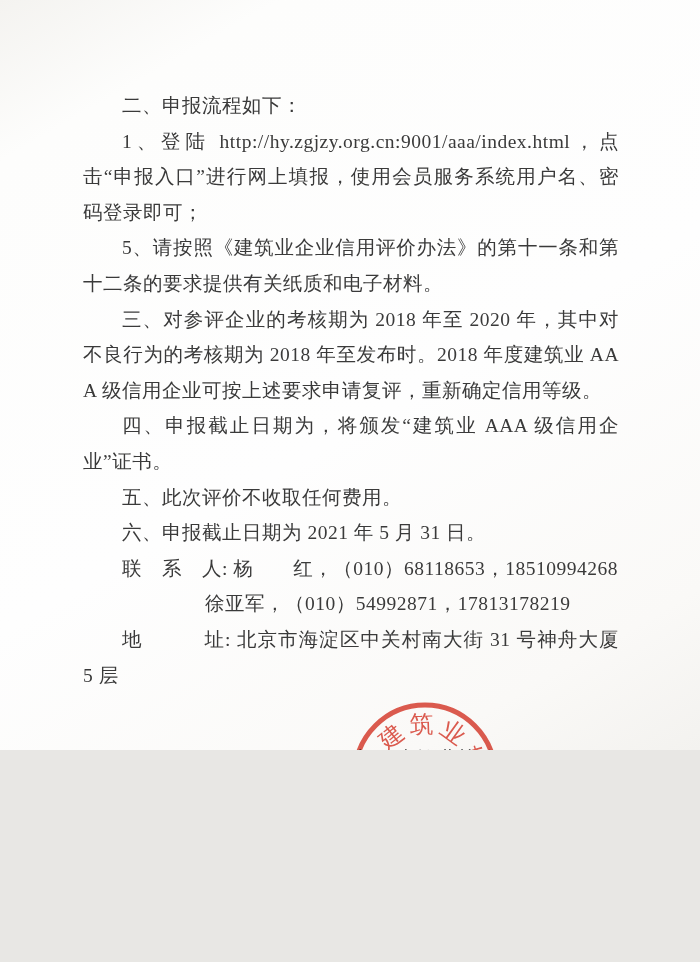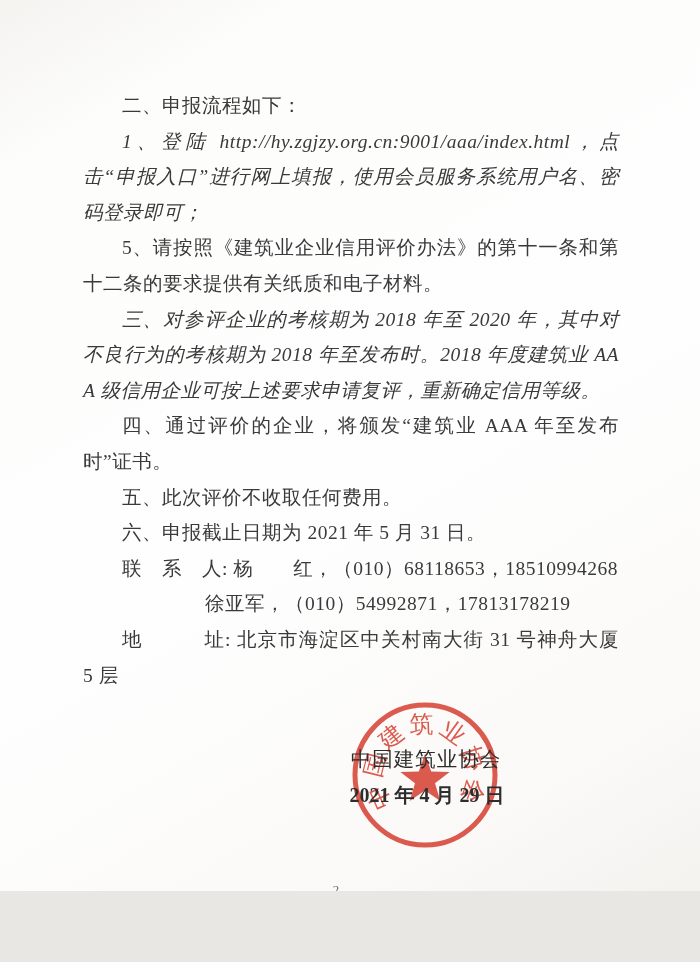--- a/index.html
+++ b/index.html
@@ -1,32 +1,32 @@
 <!DOCTYPE html>
 <html><head>
 <meta charset="utf-8">
 <style>
   html,body{margin:0;padding:0;background:#e8e7e4;}
   .page{
     position:relative;
-    width:700px;height:891px;
+    width:700px;height:750px;
     margin:0 auto;
     background:linear-gradient(150deg,#f4f3f0 0%,#fdfdfc 14%,#fefefe 55%,#faf9f7 86%,#f3f2ef 100%);
     overflow:hidden;
     font-family:"Liberation Serif","DejaVu Serif",serif;
   }
   .doc{
     position:absolute;left:83px;top:88px;width:536px;
     font-size:19.5px;line-height:35.6px;
     color:#3a3a3a;
     text-align:justify;
     letter-spacing:0.5px;
   }
   .doc p{margin:0;text-indent:2em;}
-  .doc p.ba{word-break:break-all;font-style:italic;}
+  .doc p.ba{word-break:break-all;}
   .doc p.cont{text-indent:0;padding-left:122px;}
   .seal{
     position:absolute;left:335px;top:685px;width:180px;height:180px;
     mix-blend-mode:multiply;opacity:.9;
     z-index:1;
   }
   .sig-org{
     position:absolute;left:340px;top:746px;width:172px;
     text-align:center;font-size:20.5px;line-height:26px;
     color:#2d2d2d;letter-spacing:1px;z-index:2;
@@ -44,21 +44,21 @@
 </head>
 <body>
 
 <div class="page">
 
   <div class="doc">
     <p>二、申报流程如下：</p>
     <p class="ba">1、登陆 http://hy.zgjzy.org.cn:9001/aaa/index.html，点击“申报入口”进行网上填报，使用会员服务系统用户名、密码登录即可；</p>
     <p>5、请按照《建筑业企业信用评价办法》的第十一条和第十二条的要求提供有关纸质和电子材料。</p>
     <p class="ba">三、对参评企业的考核期为 2018 年至 2020 年，其中对不良行为的考核期为 2018 年至发布时。2018 年度建筑业 AAA 级信用企业可按上述要求申请复评，重新确定信用等级。</p>
-    <p>四、通过评价的企业，将颁发“建筑业 AAA 年至发布时”证书。</p>
+    <p>四、申报截止日期为，将颁发“建筑业 AAA 级信用企业”证书。</p>
     <p>五、此次评价不收取任何费用。</p>
     <p>六、申报截止日期为 2021 年 5 月 31 日。</p>
     <p>联　系　人: 杨　　红，（010）68118653，18510994268</p>
     <p class="cont">徐亚军，（010）54992871，17813178219</p>
     <p>地　　　址: 北京市海淀区中关村南大街 31 号神舟大厦 5 层</p>
   </div>
 
   <svg class="seal" viewBox="0 0 180 180" xmlns="http://www.w3.org/2000/svg">
     <circle cx="90" cy="90" r="70" fill="none" stroke="#dc4a3d" stroke-width="5"></circle>
     <path id="sealArc" d="M 59.6 120.4 A 43 43 0 1 1 120.4 120.4" fill="none"></path>

